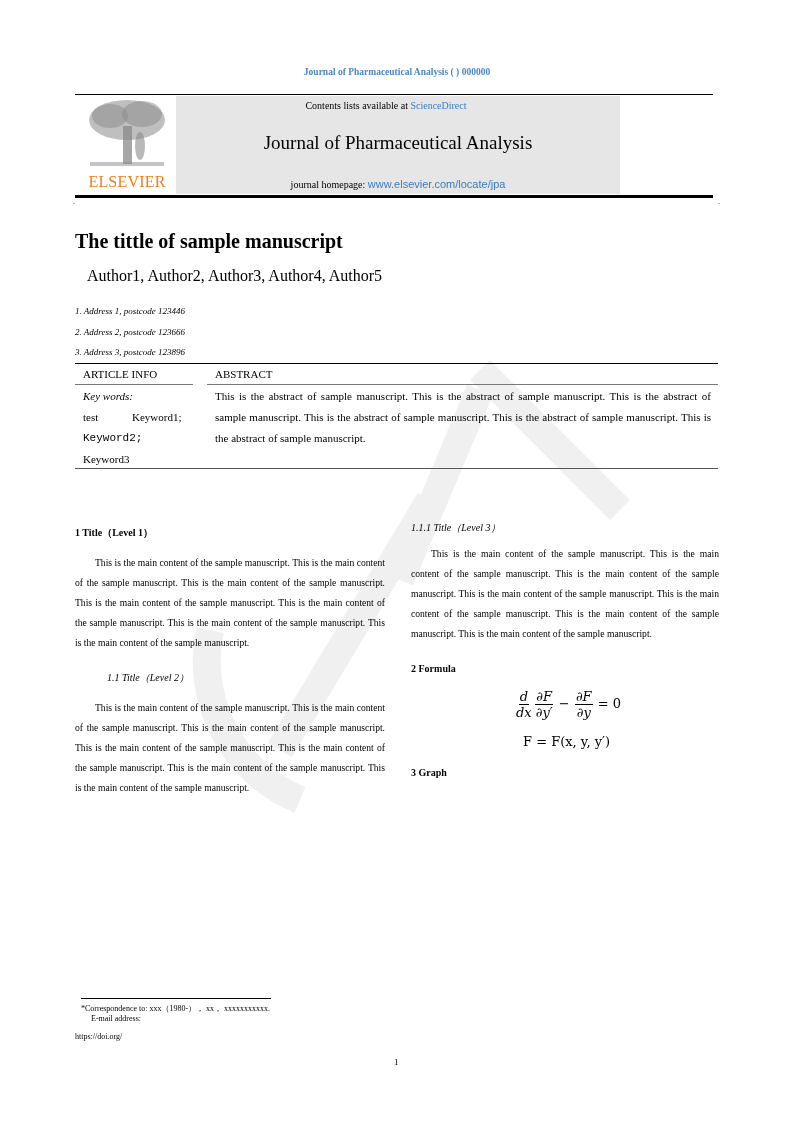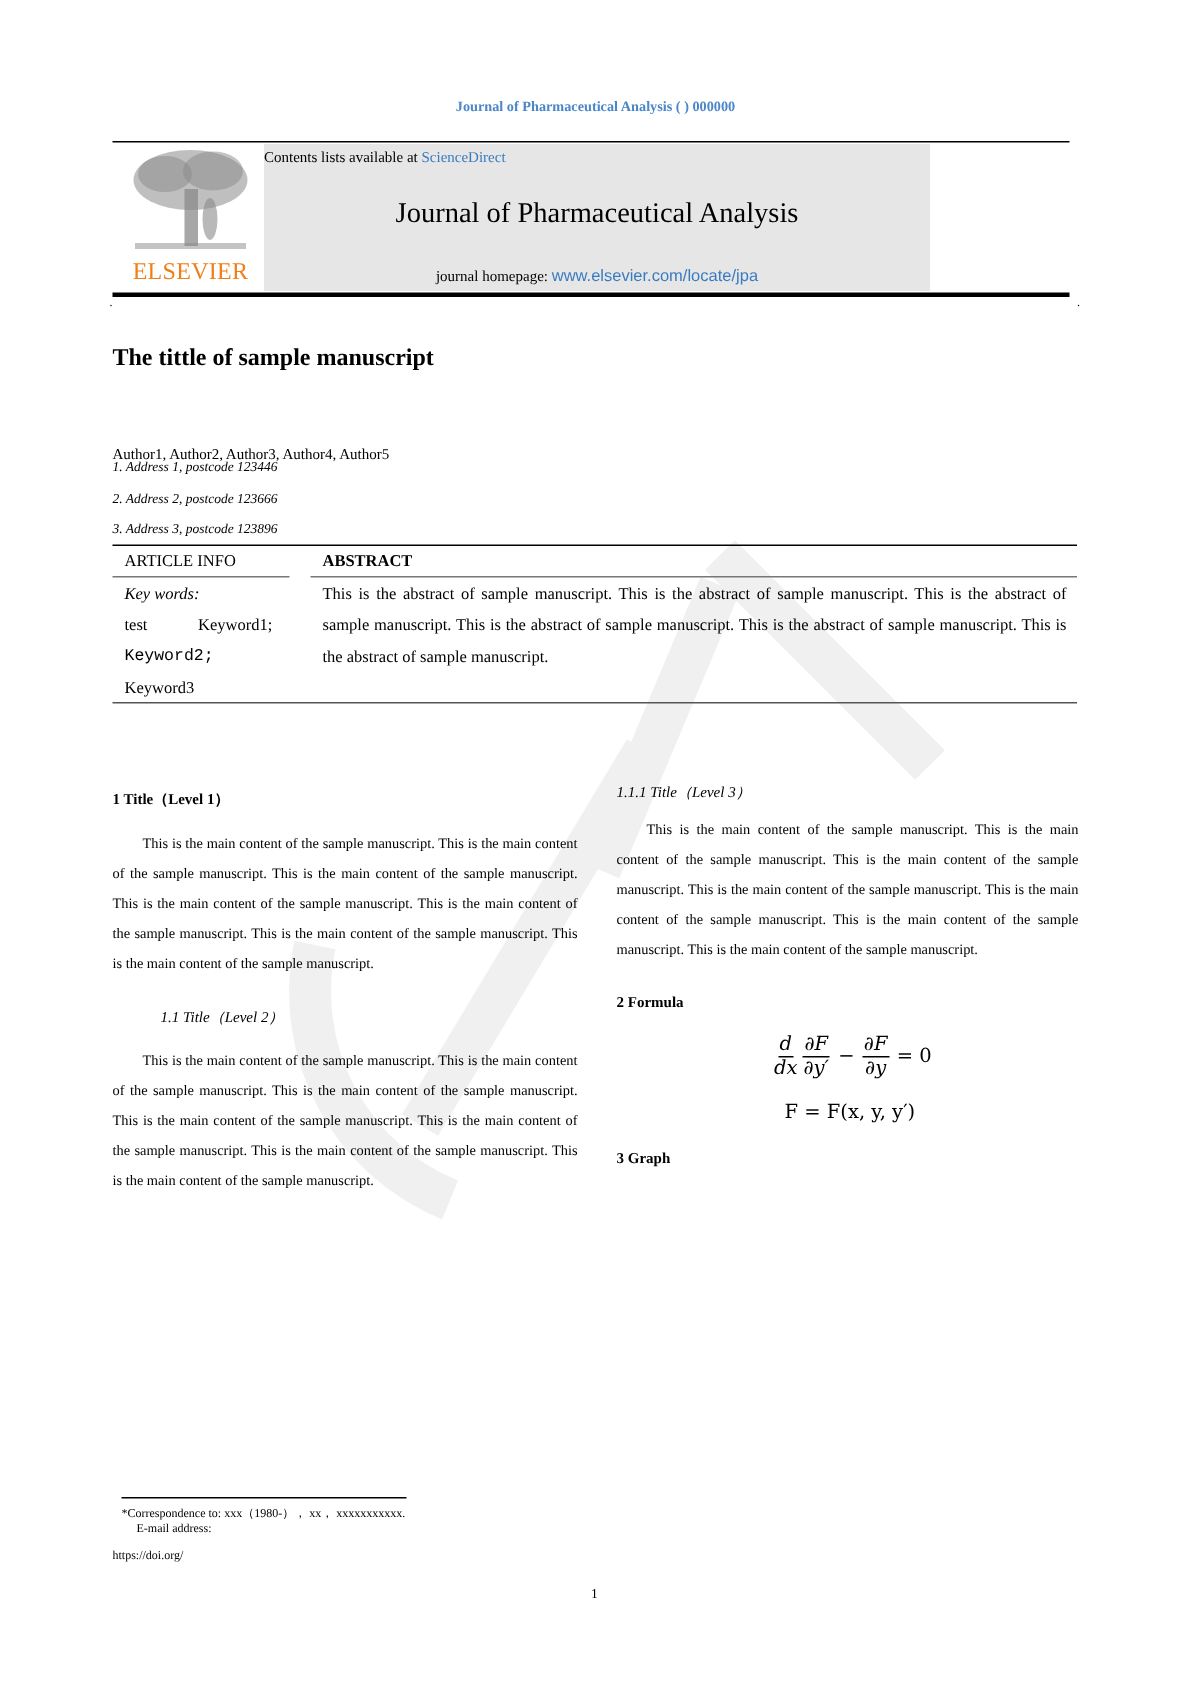--- a/index.html
+++ b/index.html
@@ -5,29 +5,29 @@
   html, body { margin:0; padding:0; background:#ffffff; }
   body { width:794px; height:1123px; position:relative; overflow:hidden; font-family:"Liberation Serif", serif; color:#000; }
   .abs { position:absolute; }
   .running-head { left:0; width:794px; top:67px; text-align:center; font-size:9.5px; font-weight:bold; color:#4a86c8; }
   .hdr-top-rule { left:75px; top:94px; width:638px; height:1px; background:#000; }
   .hdr-bottom-rule { left:75px; top:195px; width:638px; height:3px; background:#000; }
   .hdr-dot-l { left:73px; top:197px; font-size:8px; }
   .hdr-dot-r { left:718px; top:197px; font-size:8px; }
   .logo-box { left:80px; top:96px; width:94px; height:98px; }
   .gray-band { left:176px; top:96px; width:444px; height:98px; background:#e6e6e6; }
-  .contents-line { left:176px; top:100px; width:420px; font-size:10px; }
+  .contents-line { left:176px; top:100px; width:420px; text-align:center; font-size:10px; }
   .link { color:#3a7bbf; }
   .journal-big { left:176px; top:132px; width:444px; text-align:center; font-size:19px; }
   .homepage { left:176px; top:178px; width:444px; text-align:center; font-size:10px; }
   .homepage .url { font-family:"Liberation Sans", sans-serif; font-size:11px; color:#3a7bbf; }
   .elsevier { left:80px; top:173px; width:94px; text-align:center; font-size:16px; color:#f07f1a; letter-spacing:0.2px; }
 
-  .title { left:75px; top:230px; font-size:16px; font-weight:bold; }
-  .authors { left:75px; top:267px; font-size:10px;margin-top:31px; }
+  .title { left:75px; top:230px; font-size:20px; font-weight:bold; }
+  .authors { left:87px; top:267px; font-size:16px; }
   .addr { left:75px; font-size:9px; font-style:italic; }
 
   .rule { background:#000; height:1px; }
   .ai-label { font-size:11px; }
   .kw { font-size:11px; }
   .abstract-text { left:215px; top:386px; width:496px; font-size:11px; line-height:21px; text-align:justify; text-align-last:left; }
 
   .h1 { font-size:10px; font-weight:bold; }
   .h2 { font-size:10px; font-style:italic; }
   .body-text { font-size:9.6px; line-height:20px; text-align:justify; text-align-last:left; }
@@ -83,21 +83,21 @@
 <div class="abs hdr-dot-r">.</div>
 
 <div class="abs title">The tittle of sample manuscript</div>
 <div class="abs authors">Author1, Author2, Author3, Author4, Author5</div>
 <div class="abs addr" style="top:306px;">1. Address 1, postcode 123446</div>
 <div class="abs addr" style="top:327px;">2. Address 2, postcode 123666</div>
 <div class="abs addr" style="top:347px;">3. Address 3, postcode 123896</div>
 
 <div class="abs rule" style="left:75px; top:363px; width:643px;"></div>
 <div class="abs ai-label" style="left:83px; top:368px;text-align:right;">ARTICLE INFO</div>
-<div class="abs ai-label" style="left:215px; top:368px;font-weight:bold;">ABSTRACT</div>
+<div class="abs ai-label" style="left:215px; top:368px;">ABSTRACT</div>
 <div class="abs rule" style="left:75px; top:384px; width:118px; background:#777;"></div>
 <div class="abs rule" style="left:207px; top:384px; width:511px; background:#777;"></div>
 
 <div class="abs kw" style="left:83px; top:390px; font-style:italic;">Key words:</div>
 <div class="abs kw" style="left:83px; top:411px;">test</div>
 <div class="abs kw" style="left:132px; top:411px;">Keyword1;</div>
 <div class="abs kw" style="left:83px; top:432px;font-family:Liberation Mono, monospace;">Keyword2;</div>
 <div class="abs kw" style="left:83px; top:453px;">Keyword3</div>
 
 <div class="abs abstract-text">This is the abstract of sample manuscript. This is the abstract of sample manuscript. This is the abstract of sample manuscript. This is the abstract of sample manuscript. This is the abstract of sample manuscript. This is the abstract of sample manuscript.</div>

